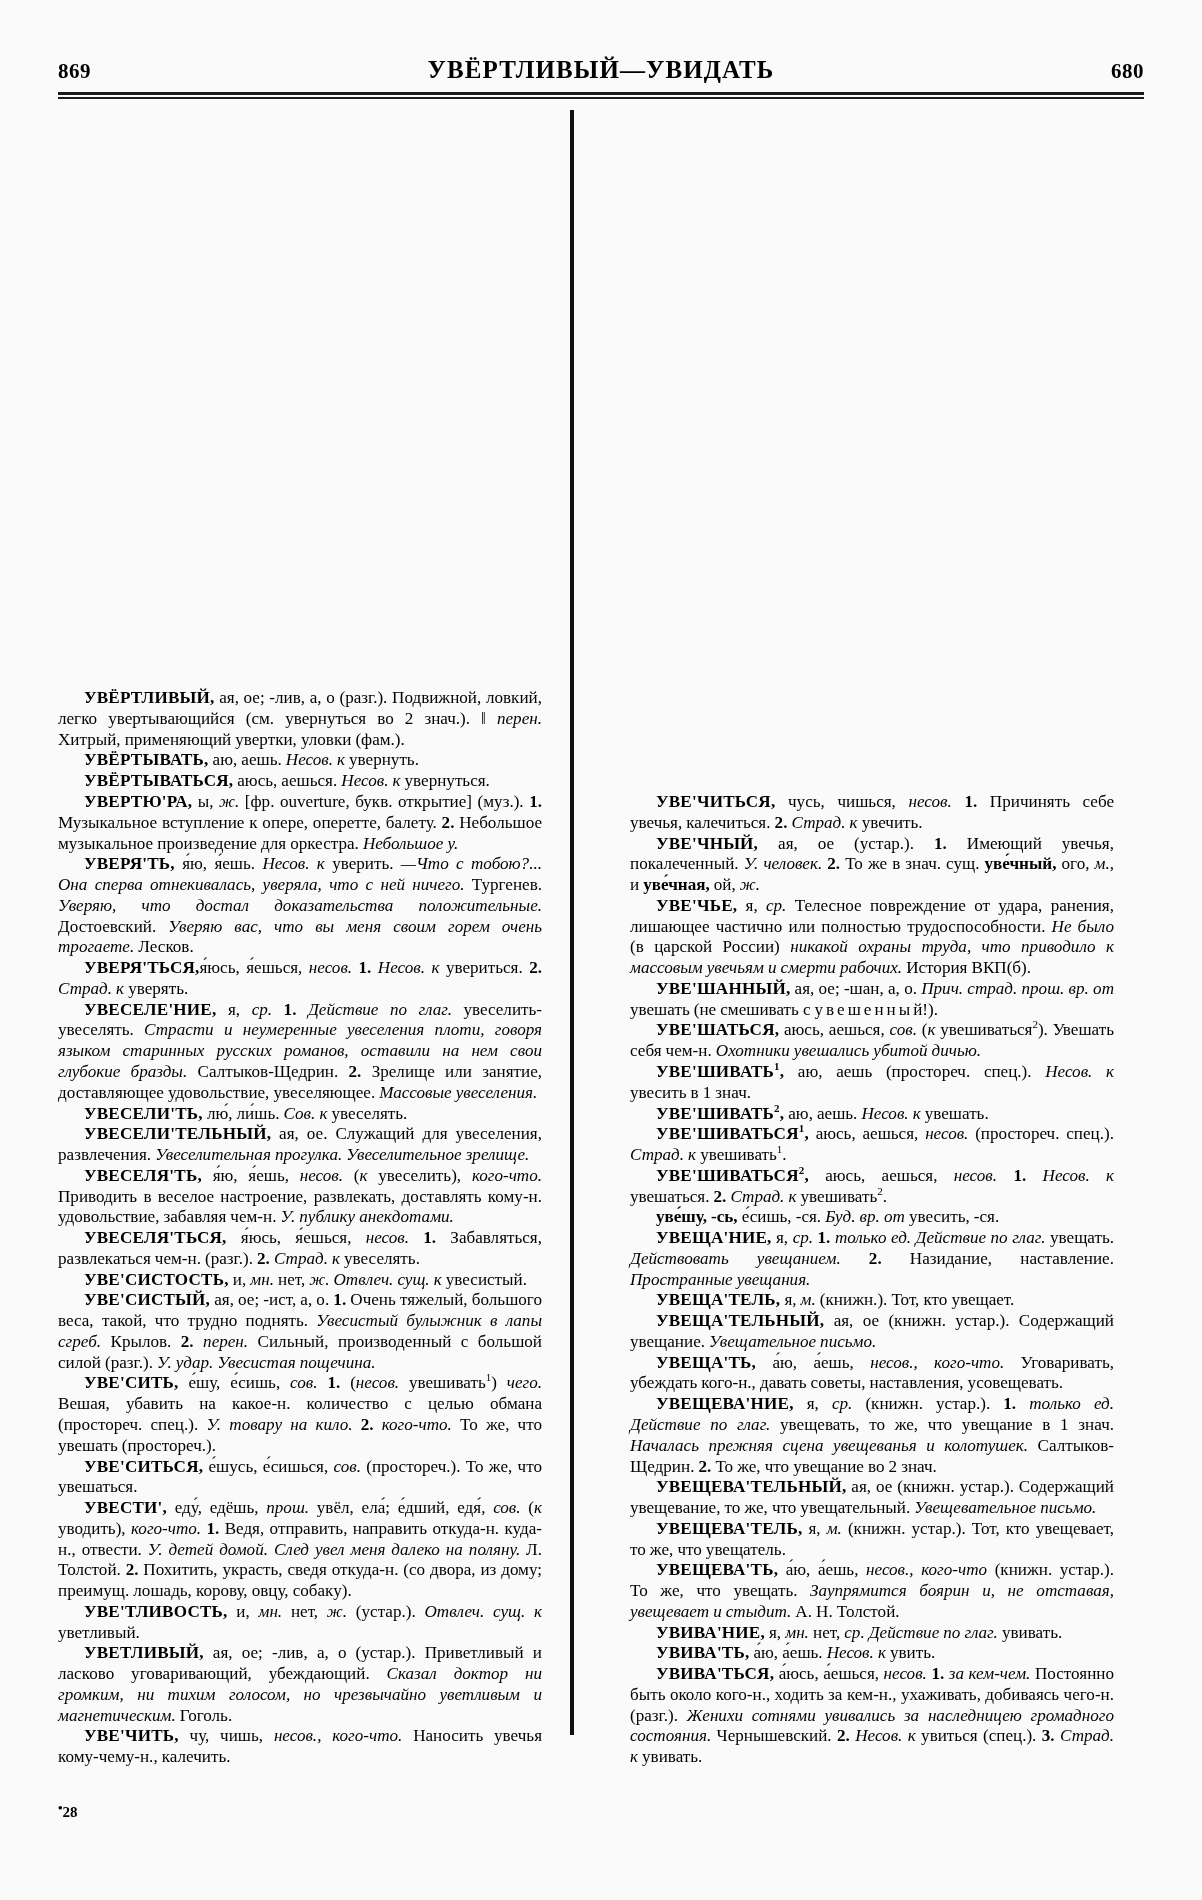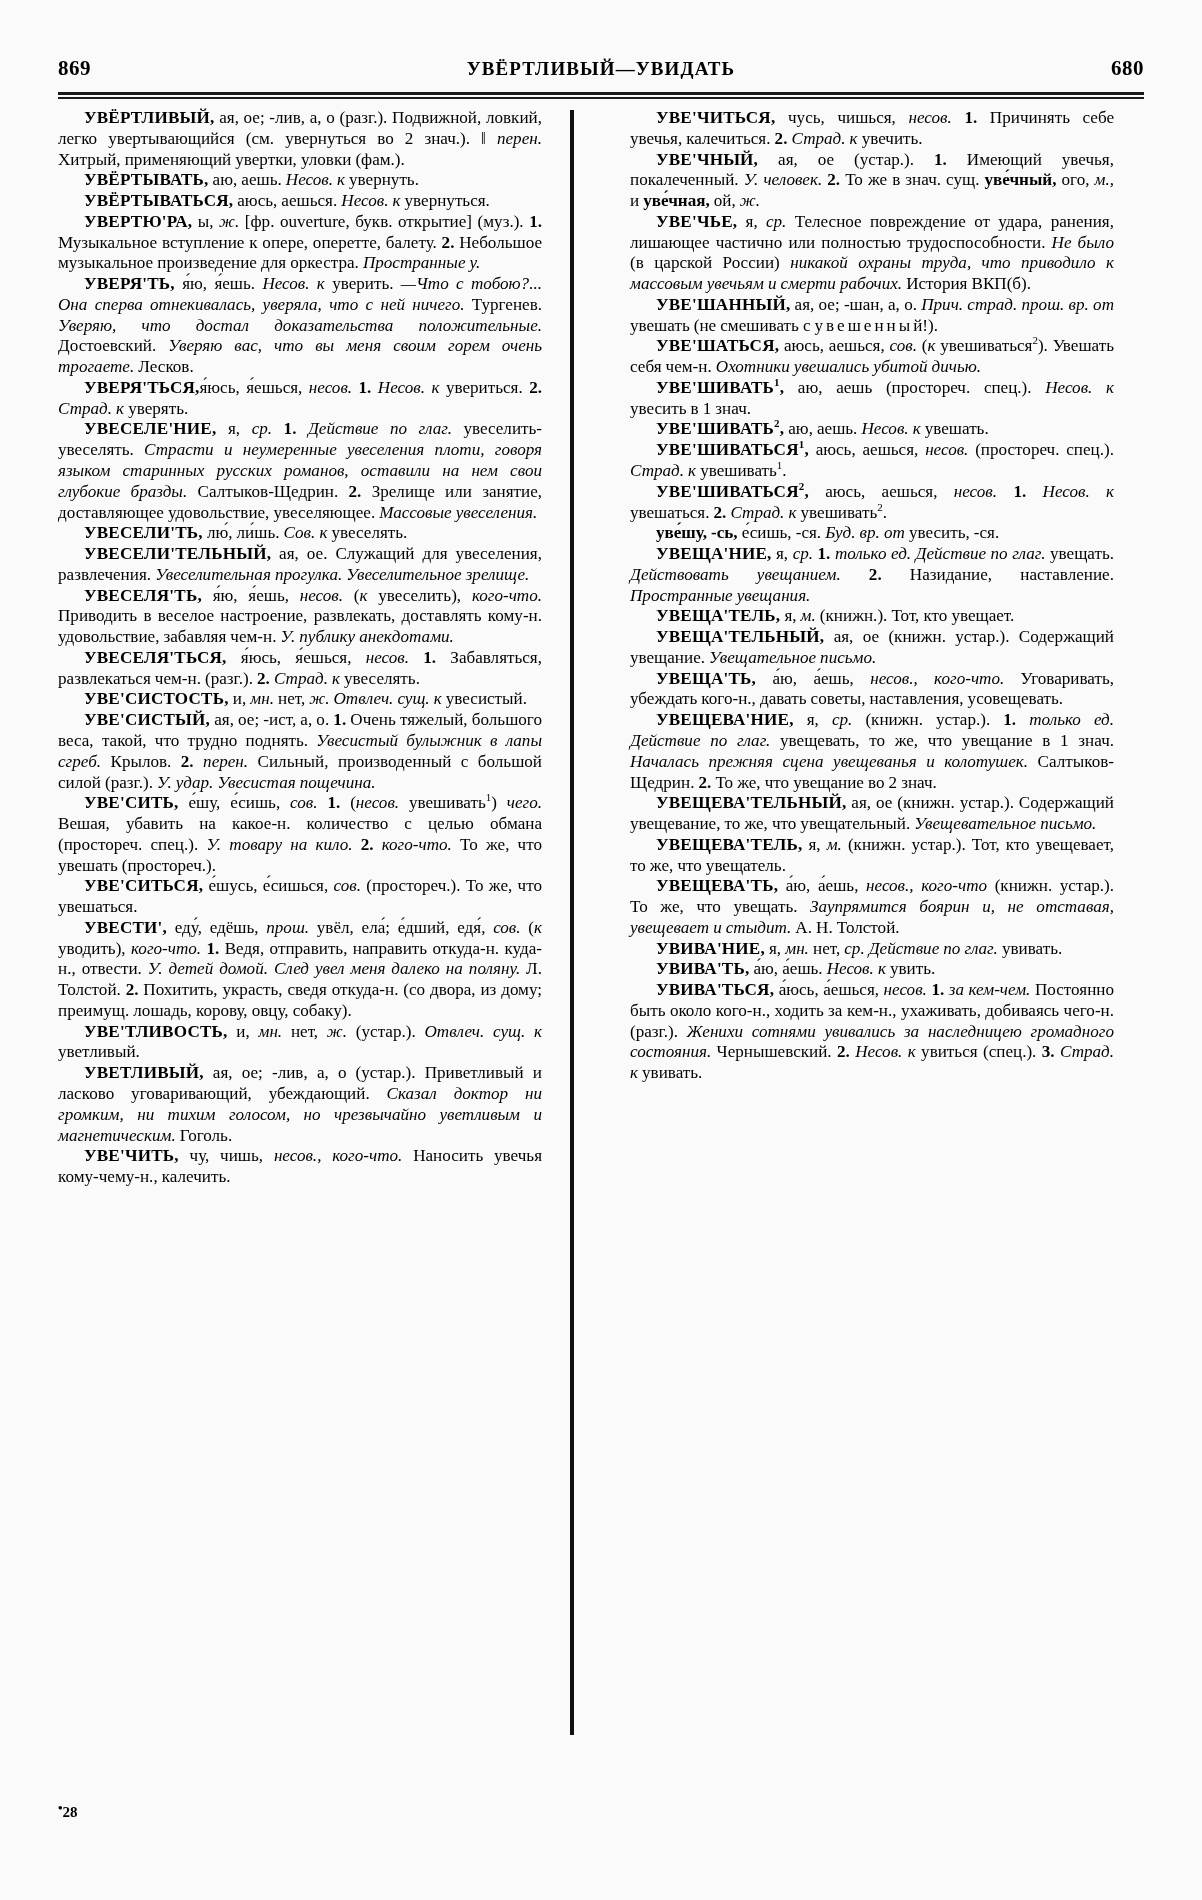--- a/index.html
+++ b/index.html
@@ -35,21 +35,21 @@
   }
   .folio {
     font-family: "Liberation Serif", serif;
     font-weight: bold;
     font-size: 21px;
     letter-spacing: 0.5px;
   }
   .runtitle {
     font-family: "Liberation Serif", serif;
     font-weight: bold;
-    font-size: 19px;
+    font-size: 25px;
     letter-spacing: 1.1px;
     text-align: center;
     flex: 1;
   }
   
   .rule-group {
     position: absolute;
     left: 58px;
     top: 92px;
     width: 1086px;
@@ -66,20 +66,21 @@
     width: 100%;
   }
   
   .columns {
     position: absolute;
     left: 58px;
     top: 108px;
     width: 1086px;
     height: 1660px;
     display: flex;
+    align-items: flex-end;
   }
   .col {
     width: 484px;
     position: relative;
   }
   .col-left  { padding-right: 14px; }
   .col-right { padding-left: 30px; }
   .col-divider {
     width: 4px;
     background: #111;
@@ -138,21 +139,21 @@
     <div class="rule-thick"></div>
     <div class="rule-gap"></div>
     <div class="rule-thin"></div>
   </div>
 
   <div class="columns">
     <div class="col col-left" id="col-left">
         <p class="entry"><span class="hw">УВЁРТЛИВЫЙ,</span><span><span class="it"></span> ая, ое; -лив, а, о (разг.). Подвижной, ловкий, легко увертывающийся (см. увернуться во 2 знач.). ‖ <span class="it">перен.</span> Хитрый, применяющий увертки, уловки (фам.).</span></p>
         <p class="entry"><span class="hw">УВЁРТЫВАТЬ,</span><span> аю, аешь. <span class="it">Несов.</span> <span class="it">к</span> увернуть.</span></p>
         <p class="entry"><span class="hw">УВЁРТЫВАТЬСЯ,</span><span> аюсь, аешься. <span class="it">Несов.</span> <span class="it">к</span> увернуться.</span></p>
-        <p class="entry"><span class="hw">УВЕРТЮ'РА,</span><span> ы, <span class="it">ж.</span> [фр. ouverture, букв. открытие] (муз.). <span class="b">1.</span> Музыкальное вступление к опере, оперетте, балету. <span class="b">2.</span> Небольшое музыкальное произведение для оркестра. <span class="it">Пространные у.</span></span></p>
+        <p class="entry"><span class="hw">УВЕРТЮ'РА,</span><span> ы, <span class="it">ж.</span> [фр. ouverture, букв. открытие] (муз.). <span class="b">1.</span> Музыкальное вступление к опере, оперетте, балету. <span class="b">2.</span> Небольшое музыкальное произведение для оркестра. <span class="it">Небольшое у.</span></span></p>
         <p class="entry"><span class="hw">УВЕРЯ'ТЬ,</span><span> я́ю, я́ешь. <span class="it">Несов. к</span> уверить. <span class="it">—Что с тобою?... Она сперва отнекивалась, уверяла, что с ней ничего.</span> Тургенев. <span class="it">Уверяю, что достал доказательства положительные.</span> Достоевский. <span class="it">Уверяю вас, что вы меня своим горем очень трогаете.</span> Лесков.</span></p>
         <p class="entry"><span class="hw">УВЕРЯ'ТЬСЯ,</span><span>я́юсь, я́ешься, <span class="it">несов.</span> <span class="b">1.</span> <span class="it">Несов. к</span> увериться. <span class="b">2.</span> <span class="it">Страд. к</span> уверять.</span></p>
         <p class="entry"><span class="hw">УВЕСЕЛЕ'НИЕ,</span><span> я, <span class="it">ср.</span> <span class="b">1.</span> <span class="it">Действие по глаг.</span> увеселить-увеселять. <span class="it">Страсти и неумеренные увеселения плоти, говоря языком старинных русских романов, оставили на нем свои глубокие бразды.</span> Салтыков-Щедрин. <span class="b">2.</span> Зрелище или занятие, доставляющее удовольствие, увеселяющее. <span class="it">Массовые увеселения.</span></span></p>
         <p class="entry"><span class="hw">УВЕСЕЛИ'ТЬ,</span><span> лю́, ли́шь. <span class="it">Сов. к</span> увеселять.</span></p>
         <p class="entry"><span class="hw">УВЕСЕЛИ'ТЕЛЬНЫЙ,</span><span> ая, ое. Служащий для увеселения, развлечения. <span class="it">Увеселительная прогулка. Увеселительное зрелище.</span></span></p>
         <p class="entry"><span class="hw">УВЕСЕЛЯ'ТЬ,</span><span> я́ю, я́ешь, <span class="it">несов.</span> (<span class="it">к</span> увеселить), <span class="it">кого-что.</span> Приводить в веселое настроение, развлекать, доставлять кому-н. удовольствие, забавляя чем-н. <span class="it">У. публику анекдотами.</span></span></p>
         <p class="entry"><span class="hw">УВЕСЕЛЯ'ТЬСЯ,</span><span> я́юсь, я́ешься, <span class="it">несов.</span> <span class="b">1.</span> Забавляться, развлекаться чем-н. (разг.). <span class="b">2.</span> <span class="it">Страд. к</span> увеселять.</span></p>
         <p class="entry"><span class="hw">УВЕ'СИСТОСТЬ,</span><span> и, <span class="it">мн.</span> нет, <span class="it">ж. Отвлеч. сущ. к</span> увесистый.</span></p>
         <p class="entry"><span class="hw">УВЕ'СИСТЫЙ,</span><span> ая, ое; -ист, а, о. <span class="b">1.</span> Очень тяжелый, большого веса, такой, что трудно поднять. <span class="it">Увесистый булыжник в лапы сгреб.</span> Крылов. <span class="b">2.</span> <span class="it">перен.</span> Сильный, производенный с большой силой (разг.). <span class="it">У. удар. Увесистая пощечина.</span></span></p>
         <p class="entry"><span class="hw">УВЕ'СИТЬ,</span><span> е́шу, е́сишь, <span class="it">сов.</span> <span class="b">1.</span> (<span class="it">несов.</span> увешивать<sup>1</sup>) <span class="it">чего.</span> Вешая, убавить на какое-н. количество с целью обмана (простореч. спец.). <span class="it">У. товару на кило.</span> <span class="b">2.</span> <span class="it">кого-что.</span> То же, что увешать (простореч.).</span></p>

